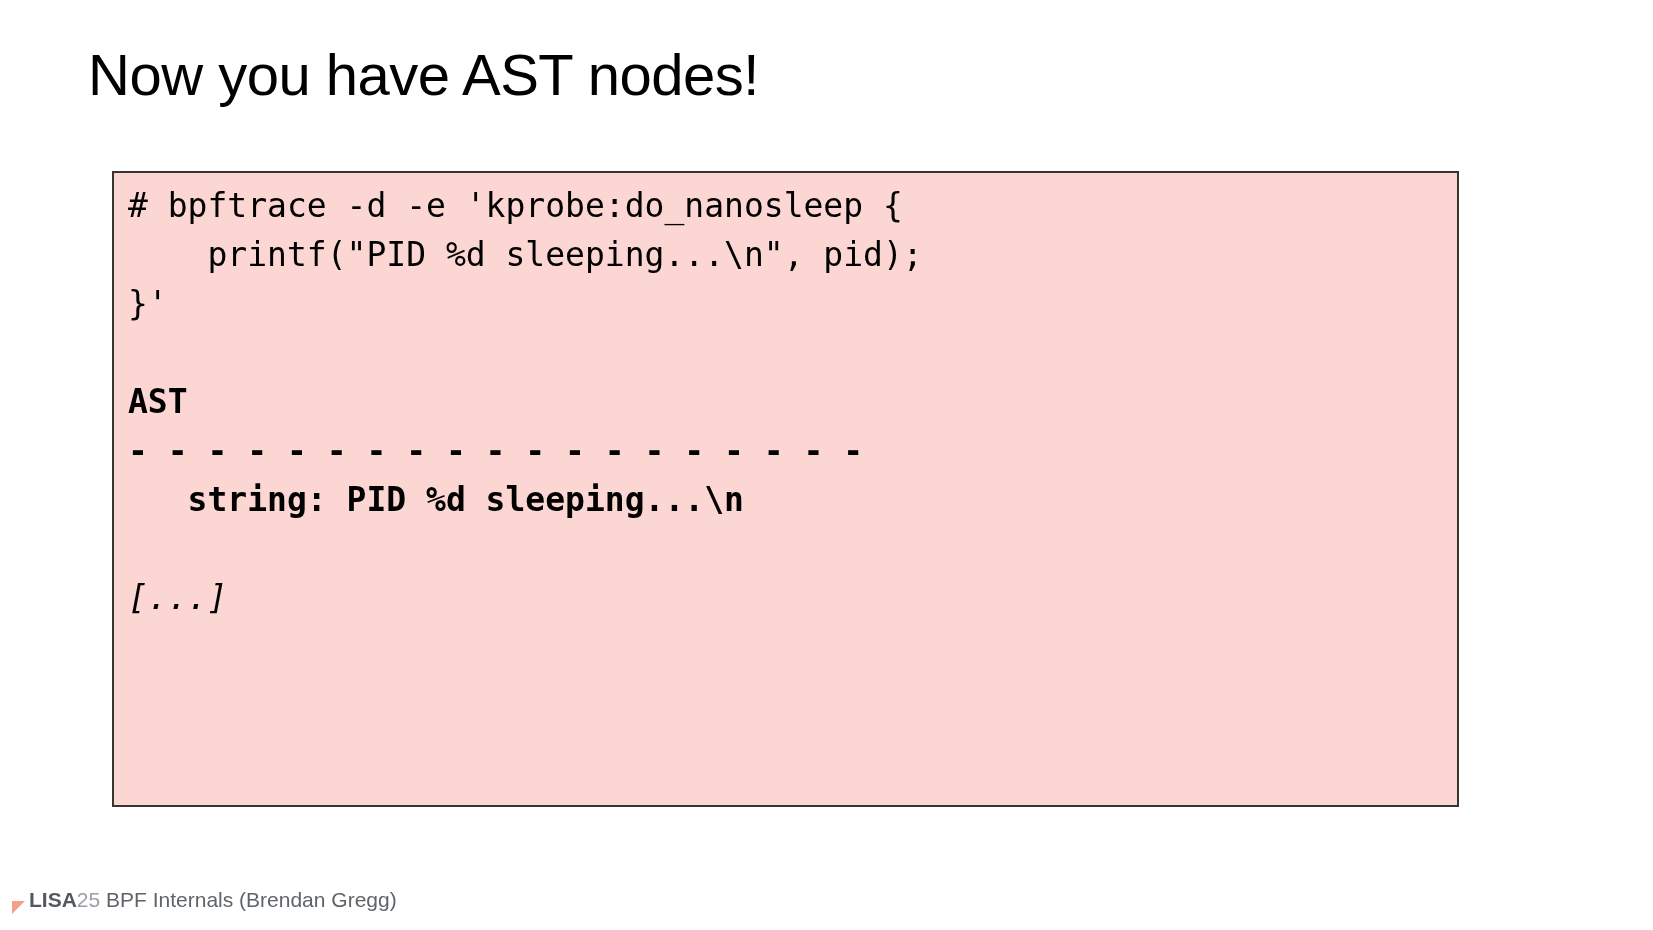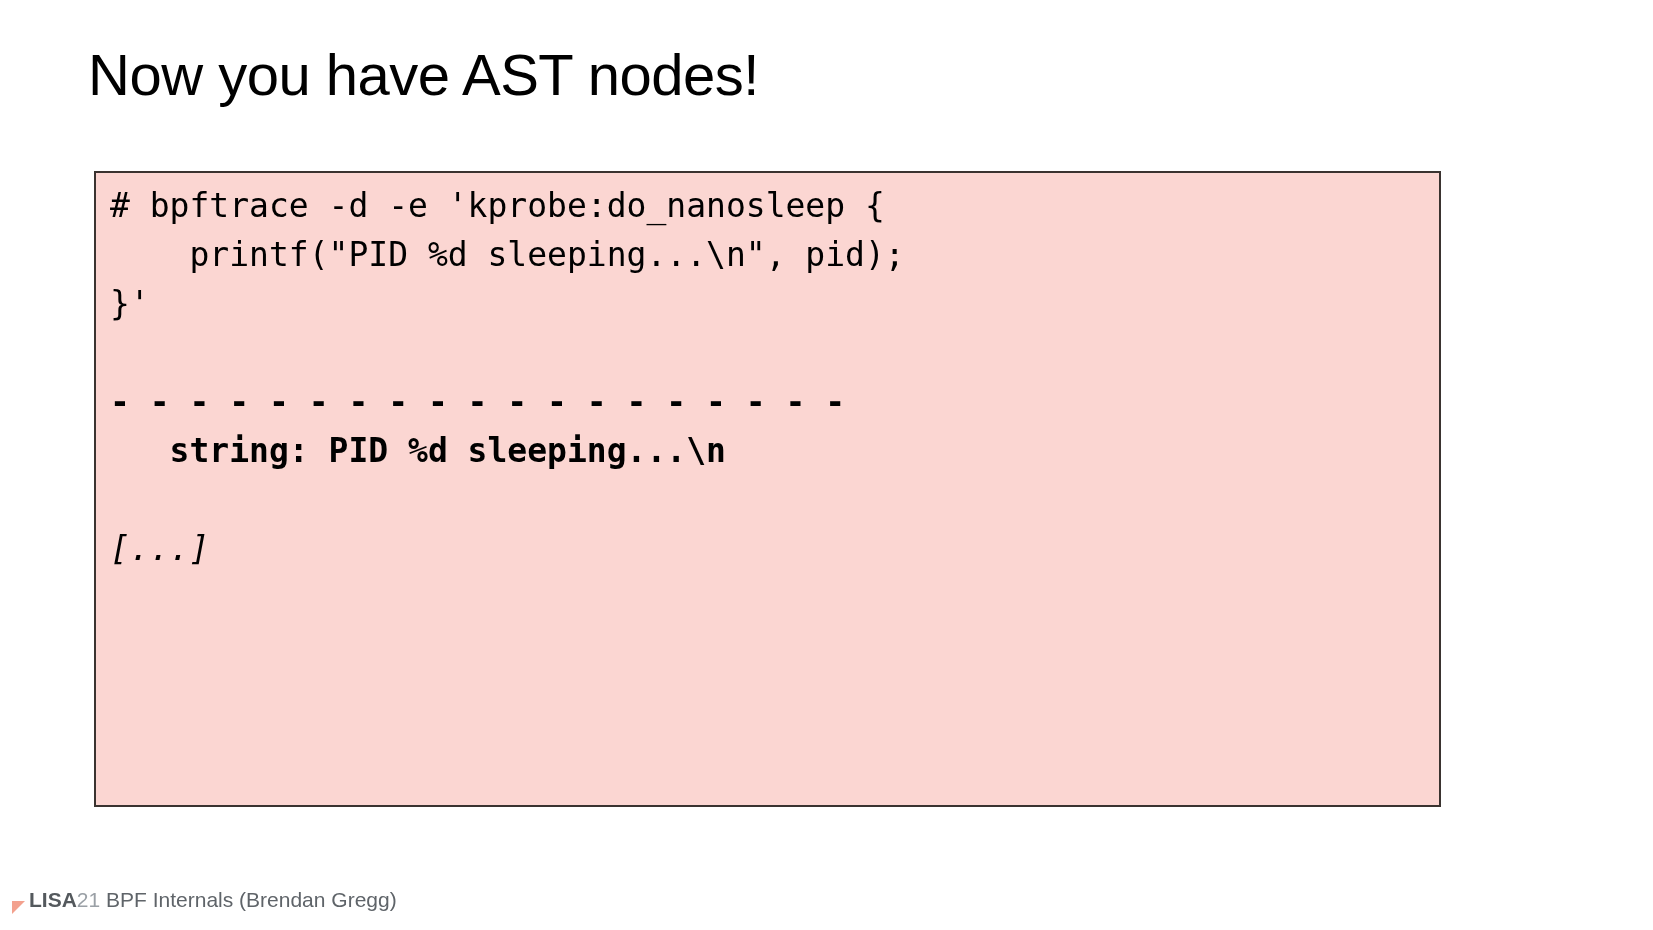--- a/index.html
+++ b/index.html
@@ -24,21 +24,21 @@
     line-height: 70px;
     font-weight: 400;
     color: #000000;
     letter-spacing: -0.5px;
     white-space: nowrap;
   }
 
   
   #code-block {
     position: absolute;
-    left: 94px;
+    left: 112px;
     top: 171px;
     width: 1347px;
     height: 636px;
     box-sizing: border-box;
     background: #fbd6d2;
     border: 2px solid #3a3330;
     padding: 8px 0 8px 14px;
     overflow: hidden;
   }
   .code-line {
@@ -84,24 +84,25 @@
 <body>
 
 <div id="slide-title">Now you have AST nodes!</div>
 
 <div id="code-block" style="background: rgb(251, 214, 210); border-color: rgb(58, 51, 48);">
 
 <div class="code-line"># bpftrace -d -e 'kprobe:do_nanosleep {</div>
     <div class="code-line">    printf("PID %d sleeping...\n", pid);</div>
     <div class="code-line">}'</div>
     <div class="code-line blank"> </div>
+    <div class="code-line bold">AST</div>
     <div class="code-line bold">- - - - - - - - - - - - - - - - - - -</div>
     <div class="code-line bold">   string: PID %d sleeping...\n</div>
     <div class="code-line blank"> </div>
     <div class="code-line italic">[...]</div>
   </div>
 
 <div id="footer">
   <span id="footer-mark" style="border-left-color: rgb(243, 161, 142);"></span>
   <span id="footer-text">
-    <span id="footer-brand">LISA</span><span id="footer-year">21</span><span id="footer-rest"> BPF Internals (Brendan Gregg)</span>
+    <span id="footer-brand">LISA</span><span id="footer-year">25</span><span id="footer-rest"> BPF Internals (Brendan Gregg)</span>
   </span>
 </div>
 
 </body></html>

